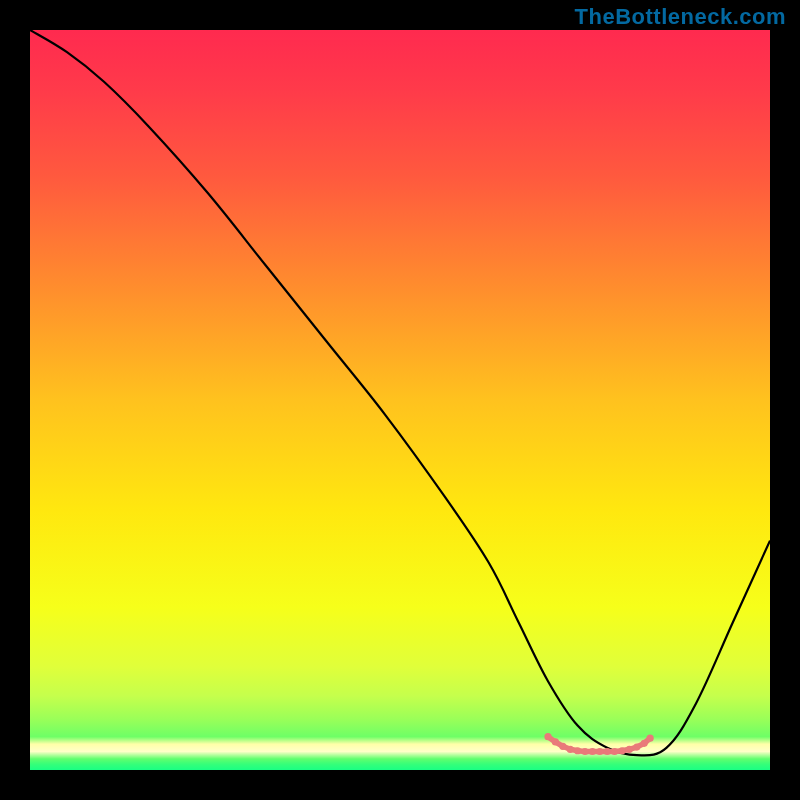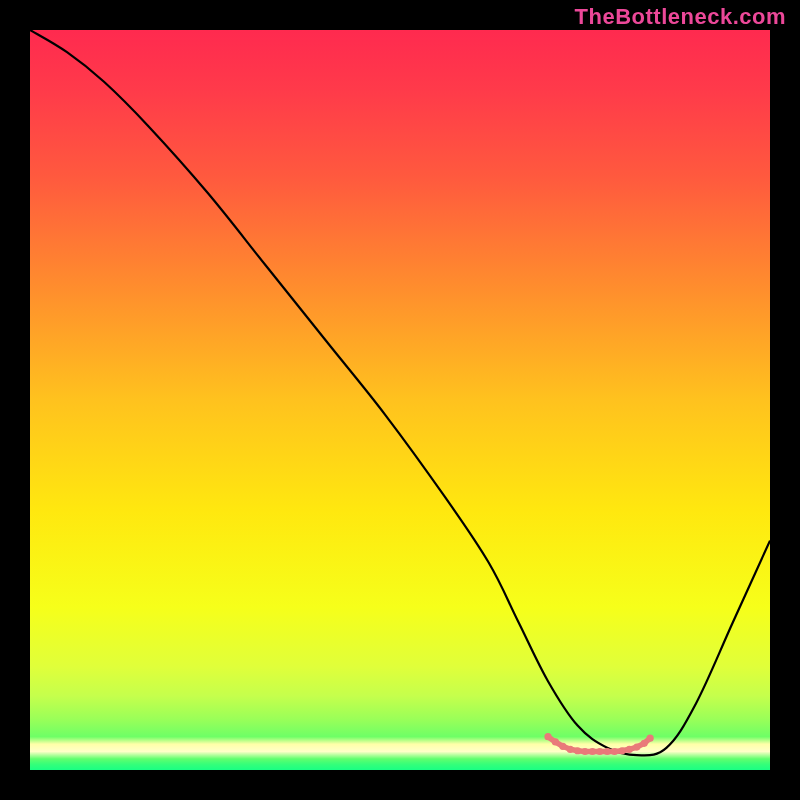--- a/index.html
+++ b/index.html
@@ -26,21 +26,21 @@
   }
   .plot-area svg {
     display: block;
     width: 100%;
     height: 100%;
   }
   .watermark {
     position: absolute;
     top: 4px;
     right: 14px;
-    color: #ec4899;
+    color: #0369a1;
     font-size: 22px;
     font-weight: 600;
     letter-spacing: 0.5px;
     user-select: none;
   }
 </style>
 </head>
 <body>
 
 <div class="frame">

